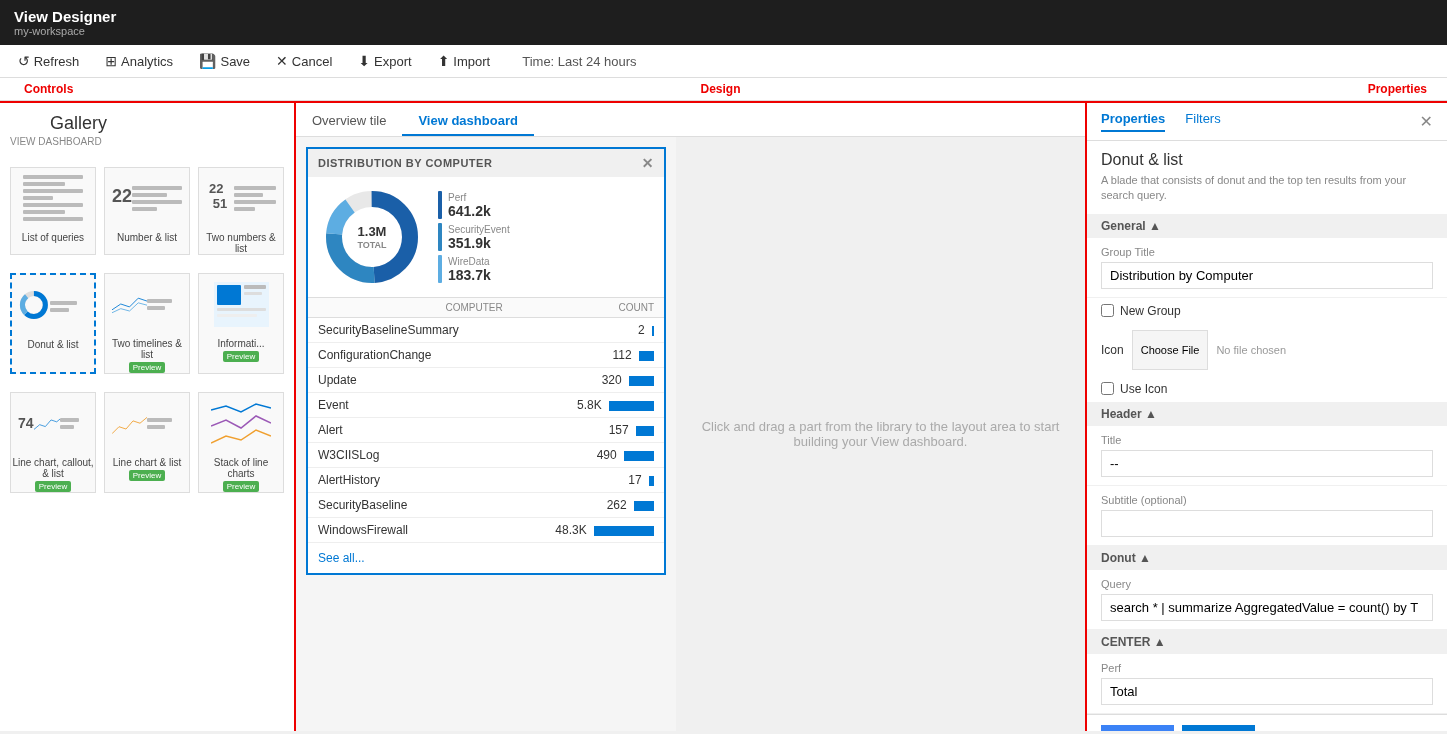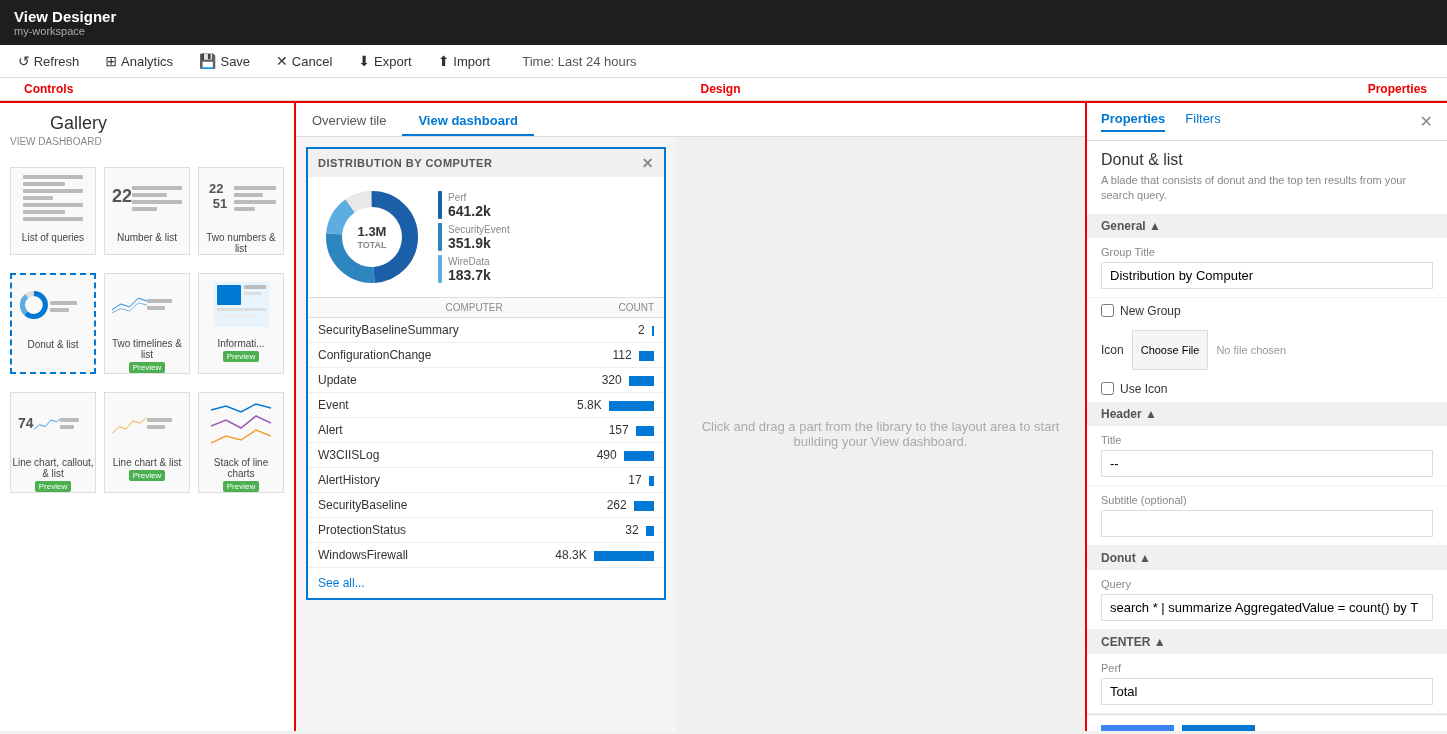--- a/index.html
+++ b/index.html
@@ -638,24 +638,20 @@
     </tr>
                 <tr>
       <td>AlertHistory</td>
       <td class="right">17 <span class="bar-mini" style="width:5px;"></span></td>
     </tr>
                 <tr>
       <td>SecurityBaseline</td>
       <td class="right">262 <span class="bar-mini" style="width:20px;"></span></td>
     </tr>
                 <tr>
-      <td>ProtectionStatus</td>
-      <td class="right">32 <span class="bar-mini" style="width:8px;"></span></td>
-    </tr>
-                <tr>
       <td>WindowsFirewall</td>
       <td class="right">48.3K <span class="bar-mini" style="width:60px;"></span></td>
     </tr>
               </tbody>
           </table>
           <div class="see-all">See all...</div>
         </div>
       </div>
 
       <div class="drop-area">

